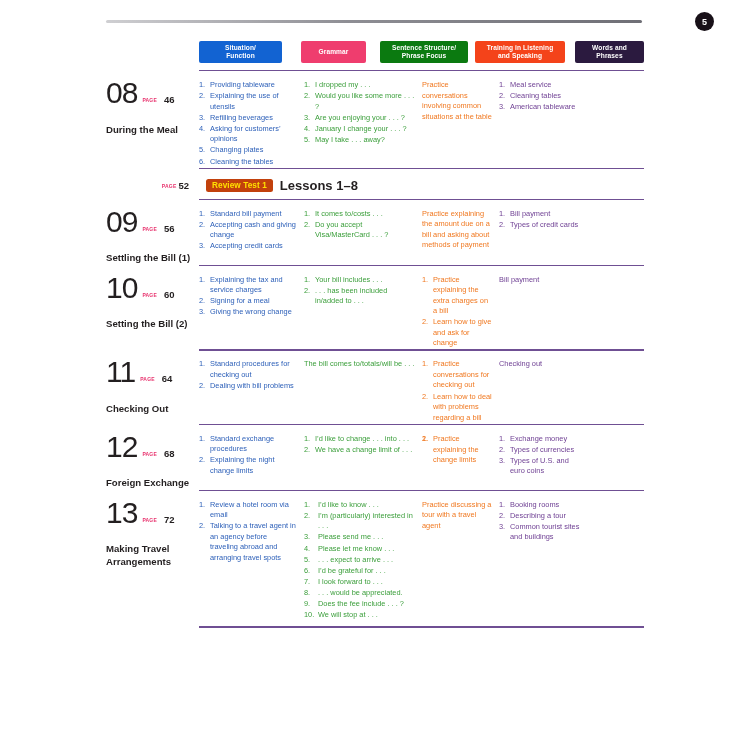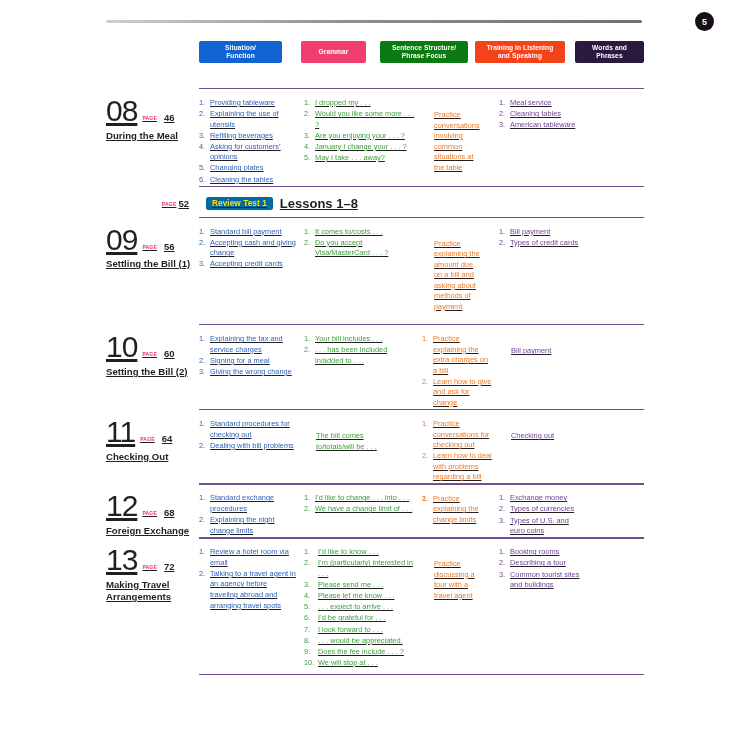--- a/index.html
+++ b/index.html
@@ -71,23 +71,22 @@
     justify-content: center;
     padding: 1px 3px;
     letter-spacing: .1px;
   }
   .chip span { display: block; }
 
   
   .rows {
     position: absolute;
     left: 106px;
-    top: 88px;
+    top: 70px;
     width: 538px;
-    text-decoration: underline;
   }
   .row {
     position: relative;
     display: flex;
     align-items: flex-start;
     padding-top: 5px;
   }
   .rule {
     position: absolute;
     left: 93px;
@@ -124,21 +123,21 @@
     text-transform: uppercase;
     transform: translateY(-1px);
   }
   .pagenum {
     font-size: 9.5px;
     font-weight: bold;
     color: #231f20;
     margin-left: 2px;
   }
   .title {
-    margin-top: 4px;
+    margin-top: 16px;
     font-size: 9.6px;
     font-weight: bold;
     line-height: 1.3;
     color: #231f20;
   }
 
   
   .cell { padding-top: 5px; padding-right: 7px; }
   .c1 { width: 105px; flex: 0 0 105px; }
   .c2 { width: 118px; flex: 0 0 118px; }
@@ -163,21 +162,21 @@
     top: 0;
     width: 10px;
     text-align: left;
   }
   ol.lst.wide li { padding-left: 14px; }
   ol.lst.wide li .mk { width: 13px; }
 
   .plain {
     font-size: 7.4px;
     line-height: 1.42;
-    margin: 12px;
+    margin: 0;
   }
 
   .blue  { color: #2c5fb8; }
   .green { color: #3a9e3a; }
   .orange{ color: #f07820; }
   .purple{ color: #6e3f93; }
 
   
   .review {
     position: relative;
@@ -296,21 +295,21 @@
           </ol>
         </div>
       </div>
       <div class="review">
         <div class="rule top" style="background: rgb(111, 79, 147);"></div>
         <div class="cell-num">
           <span class="pagetag" style="color: rgb(232, 51, 110);">PAGE</span>
           <span class="pagenum">52</span>
         </div>
         <div class="review-body">
-          <span class="badge" style="background: #0369a1; color: rgb(255, 224, 0);">Review Test 1</span>
+          <span class="badge" style="background: #c2410c; color: rgb(255, 224, 0);">Review Test 1</span>
           <span class="review-label">Lessons 1–8</span>
         </div>
       </div>
       <div class="row">
         <div class="rule top" style="background: rgb(111, 79, 147);"></div>
         <div class="cell-num">
           <div class="numline">
             <div class="num">09</div>
             <div class="pagetag" style="color: rgb(232, 51, 110);">PAGE</div>
             <div class="pagenum">56</div>

